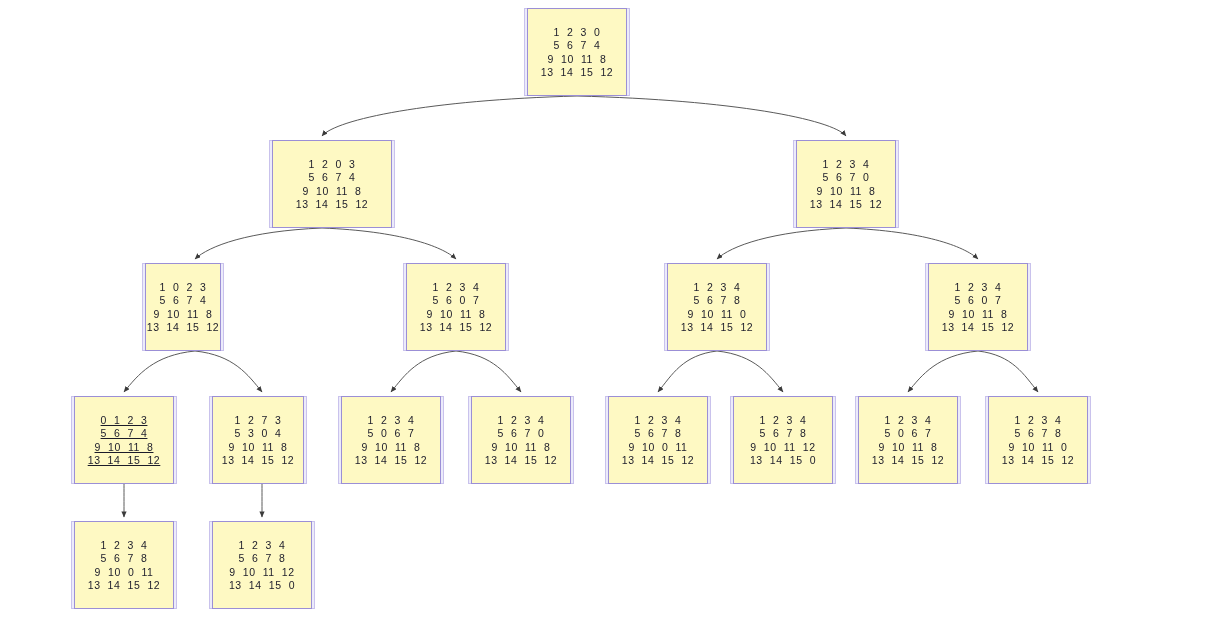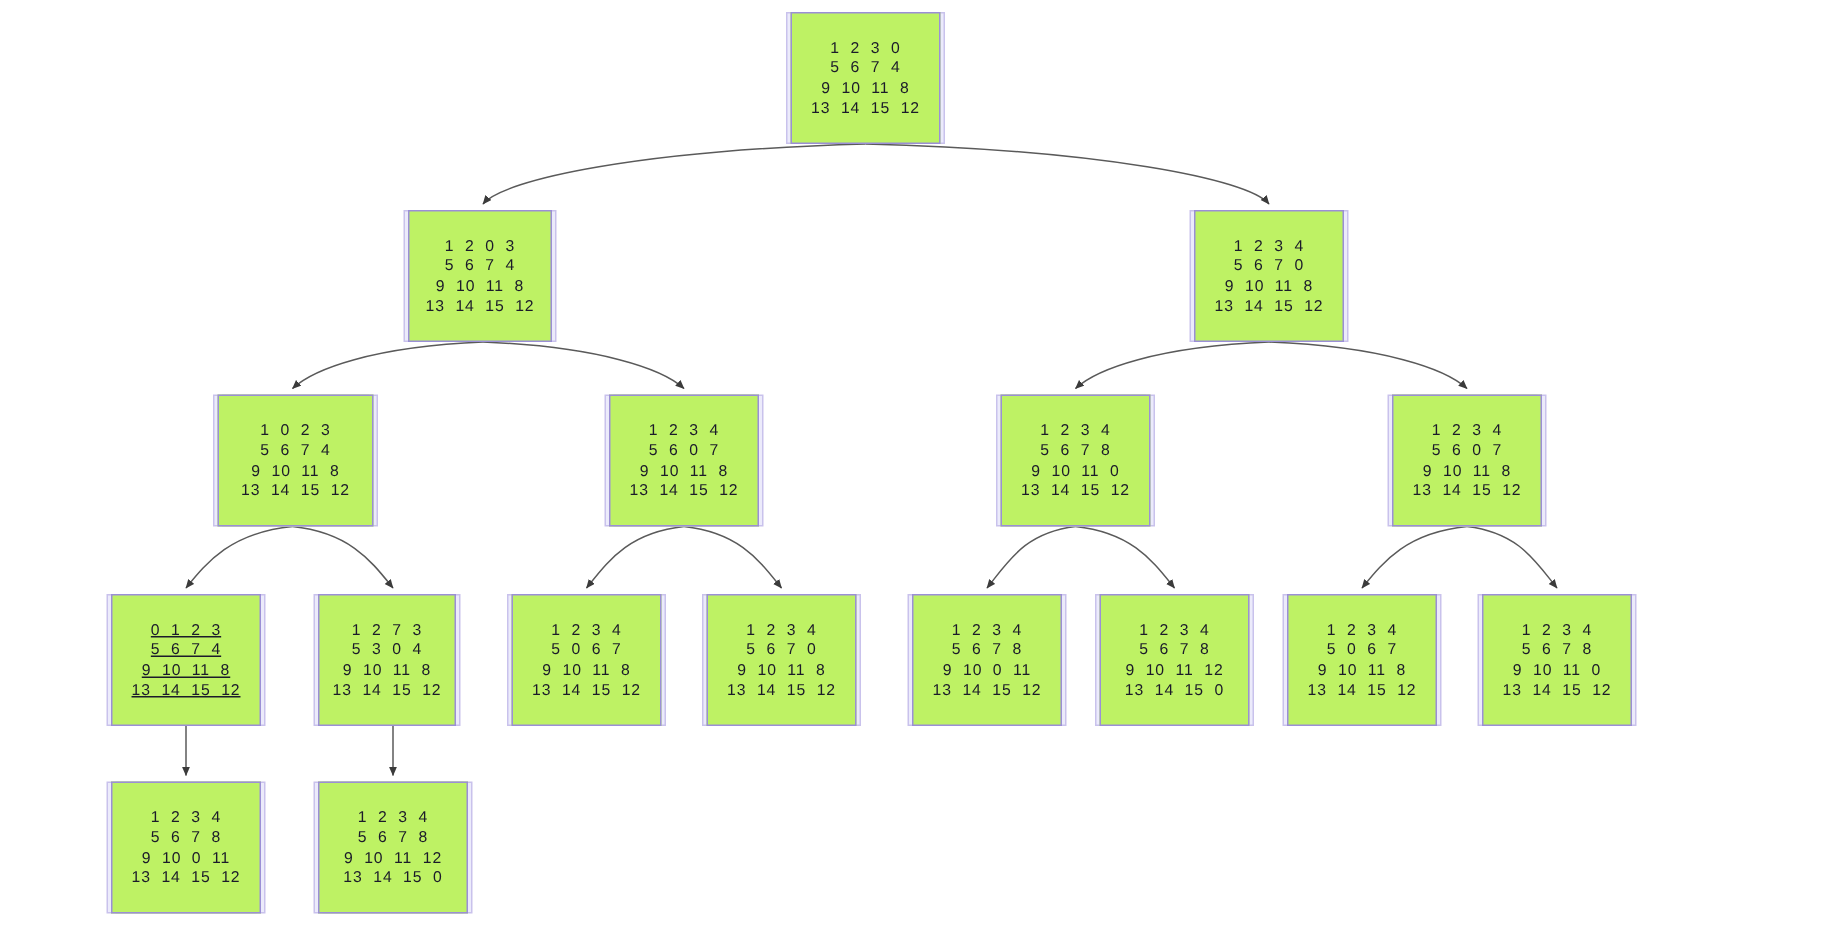--- a/index.html
+++ b/index.html
@@ -25,21 +25,21 @@
     position: absolute;
     left: 0;
     top: 0;
     width: 1219px;
     height: 625px;
     pointer-events: none;
   }
   .node {
     position: absolute;
     box-sizing: border-box;
-    background: #bef264;
+    background: #fef9c3;
     border: 1px solid #9b8fd6;
     box-shadow: 3px 0 0 -1px #ecebfb, 3px 0 0 0 #c9c2ec,
                 -3px 0 0 -1px #ecebfb, -3px 0 0 0 #c9c2ec;
     display: flex;
     flex-direction: column;
     align-items: center;
     justify-content: center;
     color: #1b1b2a;
     font-size: 10.5px;
     line-height: 1.0;
@@ -79,33 +79,33 @@
         <path d="M262,484 C262,487.3 262,503.14 262,517" fill="none" stroke="#5a5a5a" stroke-width="1" marker-end="url(#arrowhead)"></path>
       </g>
   </svg>
   <div id="nodes-group">
       <div class="node" style="left: 527px; top: 8px; width: 100px; height: 88px;">
         <div class="row">1  2  3  0</div>
         <div class="row">5  6  7  4</div>
         <div class="row">9  10  11  8</div>
         <div class="row">13  14  15  12</div>
       </div>
-      <div class="node" style="left: 272px; top: 140px; width: 96px; height: 88px;">
+      <div class="node" style="left: 272px; top: 140px; width: 120px; height: 88px;">
         <div class="row">1  2  0  3</div>
         <div class="row">5  6  7  4</div>
         <div class="row">9  10  11  8</div>
         <div class="row">13  14  15  12</div>
       </div>
       <div class="node" style="left: 796px; top: 140px; width: 100px; height: 88px;">
         <div class="row">1  2  3  4</div>
         <div class="row">5  6  7  0</div>
         <div class="row">9  10  11  8</div>
         <div class="row">13  14  15  12</div>
       </div>
-      <div class="node" style="left: 145px; top: 263px; width: 104px; height: 88px;">
+      <div class="node" style="left: 145px; top: 263px; width: 76px; height: 88px;">
         <div class="row">1  0  2  3</div>
         <div class="row">5  6  7  4</div>
         <div class="row">9  10  11  8</div>
         <div class="row">13  14  15  12</div>
       </div>
       <div class="node" style="left: 406px; top: 263px; width: 100px; height: 88px;">
         <div class="row">1  2  3  4</div>
         <div class="row">5  6  0  7</div>
         <div class="row">9  10  11  8</div>
         <div class="row">13  14  15  12</div>

